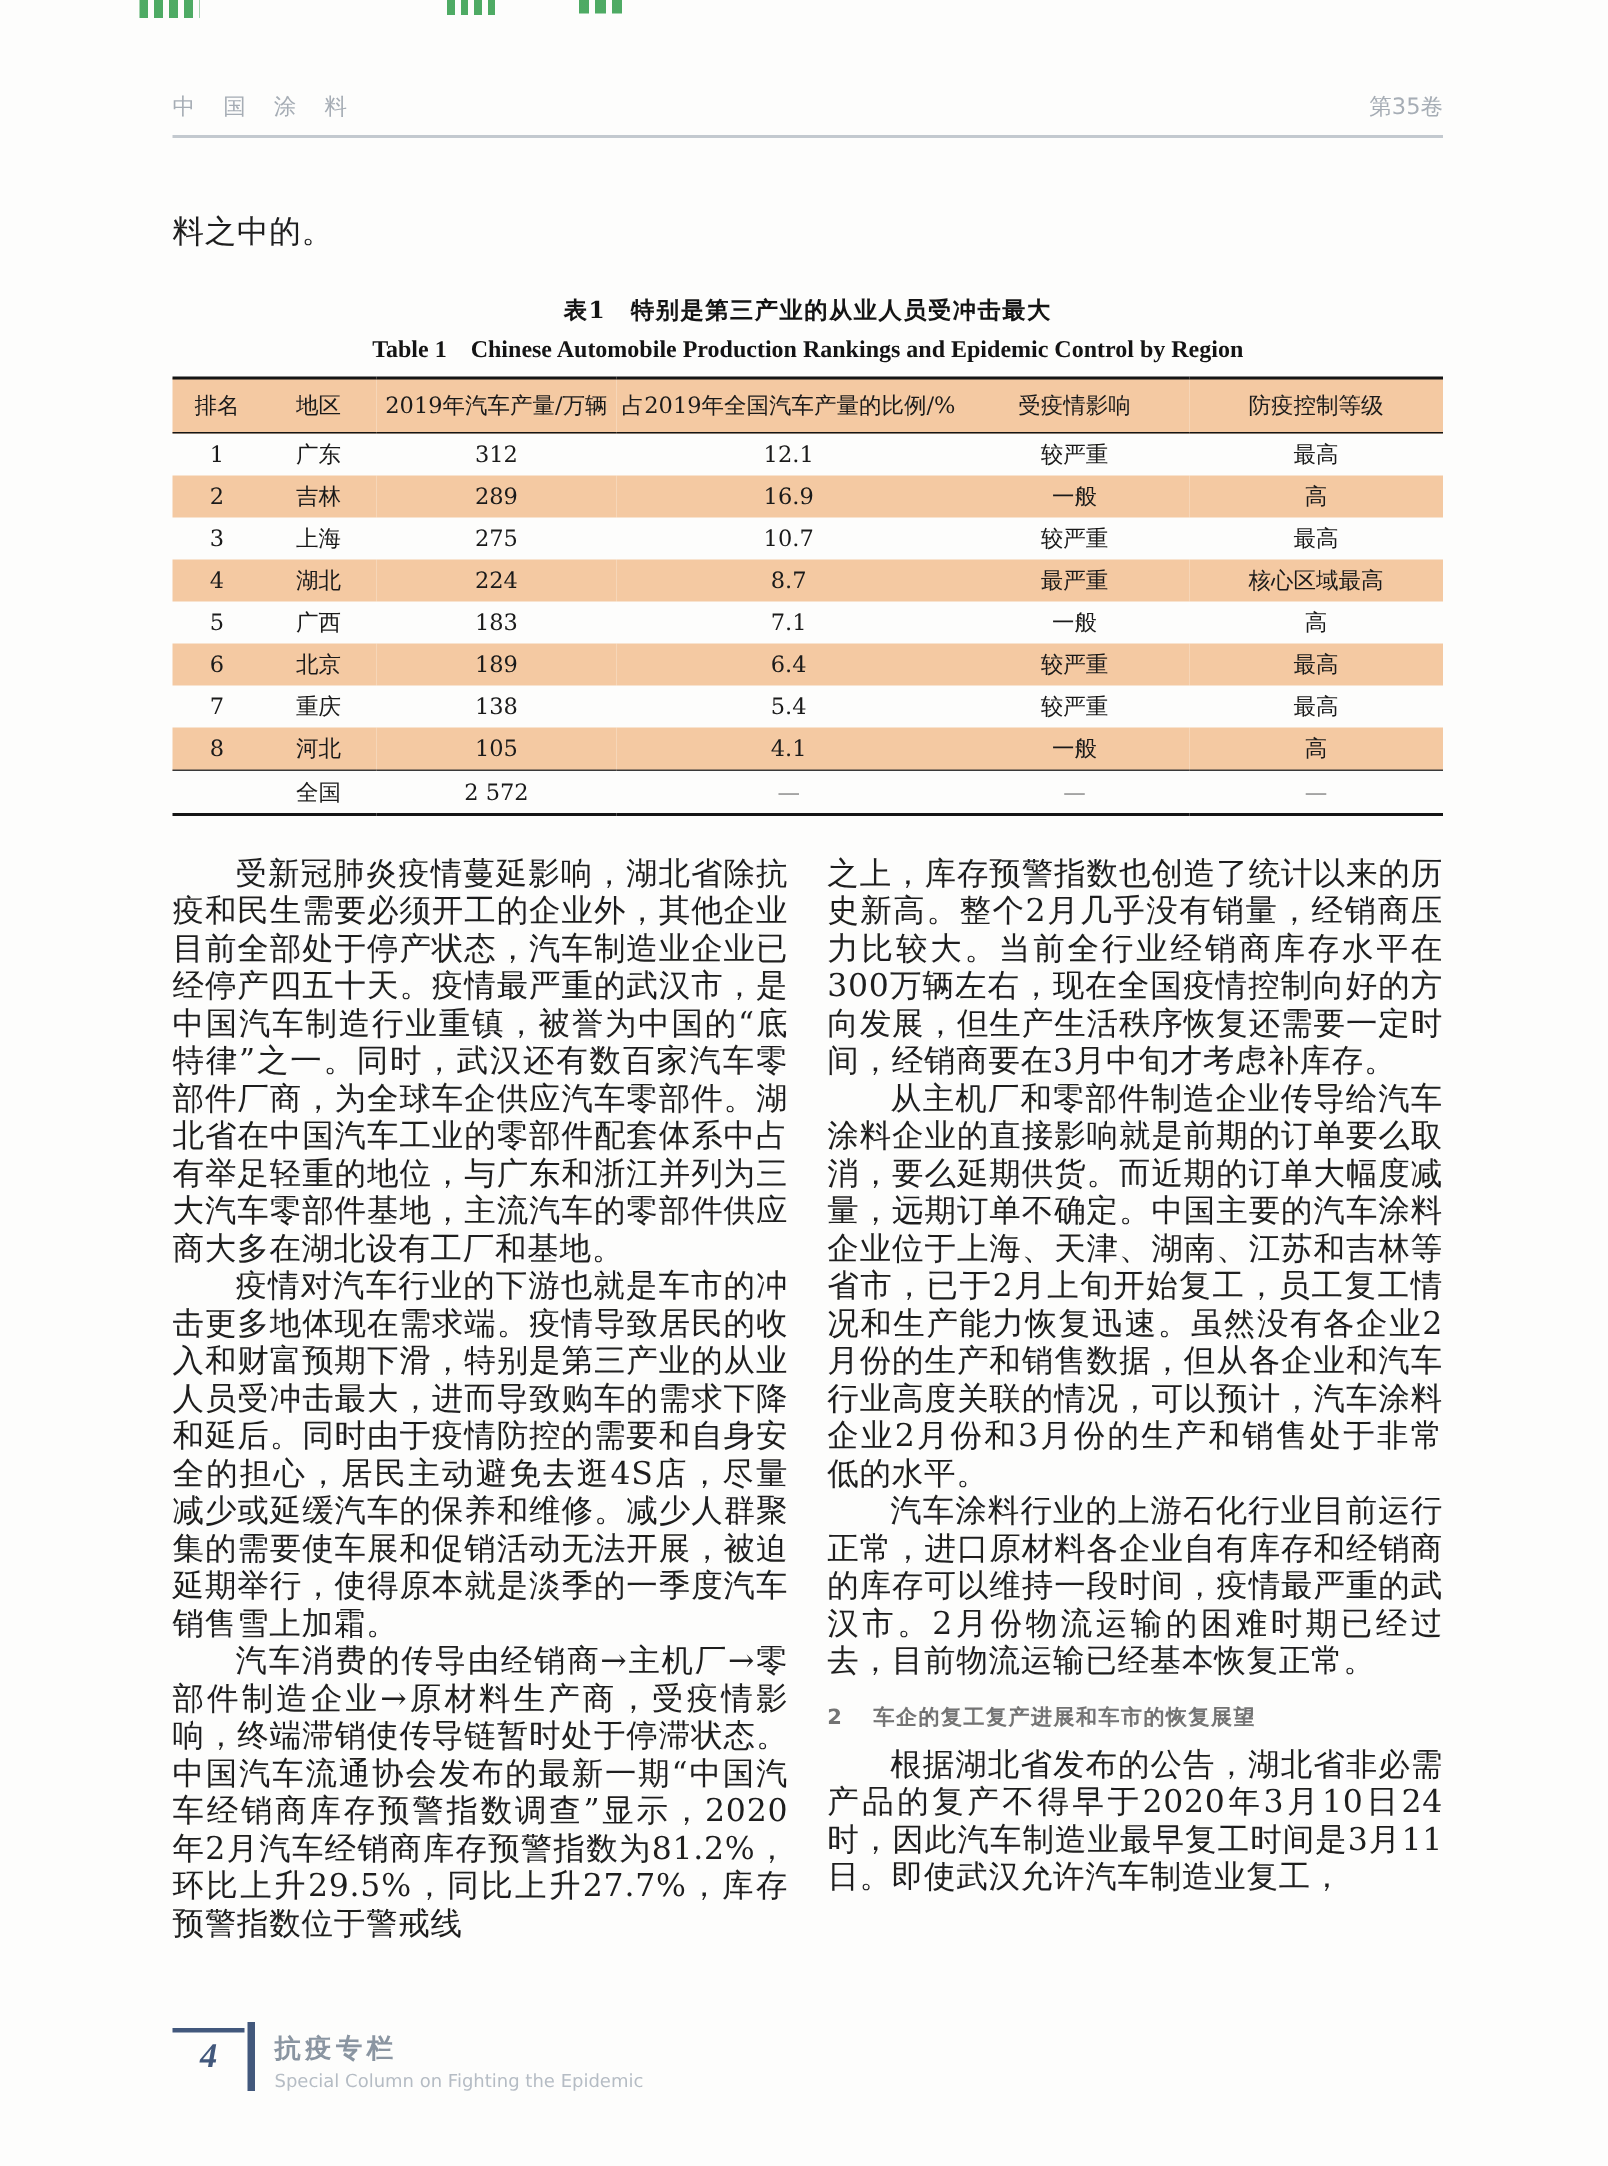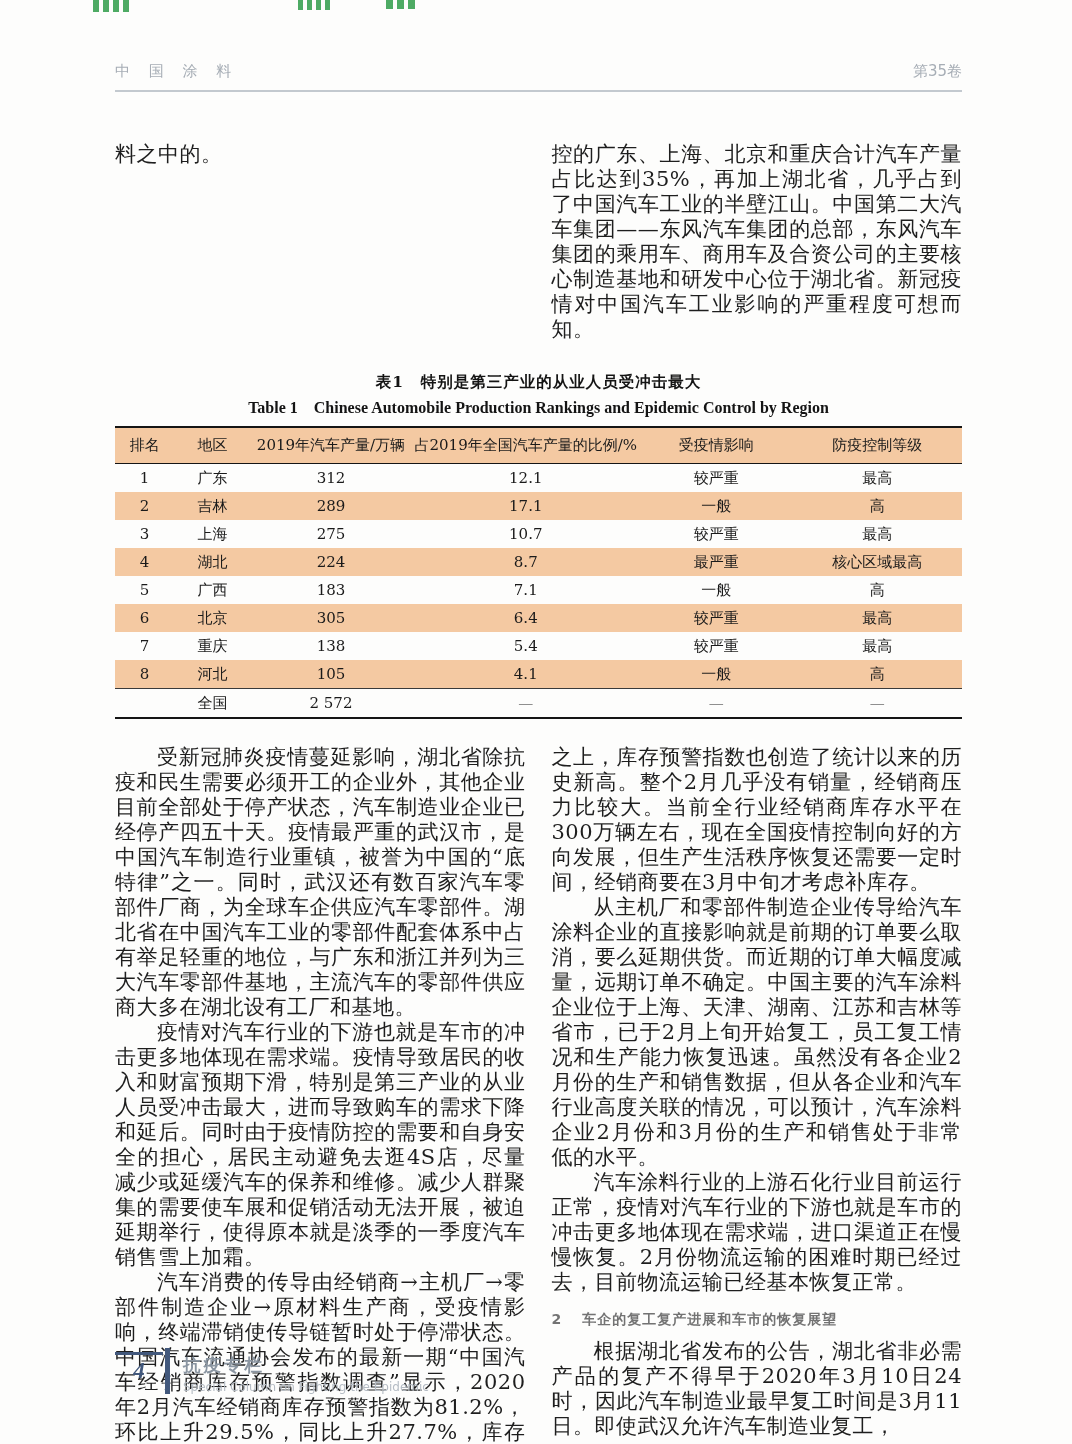--- a/index.html
+++ b/index.html
@@ -120,23 +120,20 @@
 
     <div class="rh">
       <span class="journal">中 国 涂 料</span>
       <span class="volume">第35卷</span>
     </div>
 
     <div class="cols intro">
       <div class="col">
         <p class="cn cont">料之中的。</p>
       </div>
-      <div class="col">
-        <p class="cn cont">控的广东、上海、北京和重庆合计汽车产量占比达到35%，再加上湖北省，几乎占到了中国汽车工业的半壁江山。中国第二大汽车集团——东风汽车集团的总部，东风汽车集团的乘用车、商用车及合资公司的主要核心制造基地和研发中心位于湖北省。新冠疫情对中国汽车工业影响的严重程度可想而知。</p>
-      </div>
     </div>
 
     <div class="tbl-block">
       <div class="tbl-title-cn">表1　特别是第三产业的从业人员受冲击最大</div>
       <div class="tbl-title-en">Table 1　Chinese Automobile Production Rankings and Epidemic Control by Region</div>
       <table class="prod">
         <colgroup>
           <col style="width:7%">
             <col style="width:9%">
             <col style="width:19%">
@@ -160,21 +157,21 @@
             <td>广东</td>
             <td>312</td>
             <td>12.1</td>
             <td>较严重</td>
             <td>最高</td>
           </tr>
           <tr class="hl">
             <td>2</td>
             <td>吉林</td>
             <td>289</td>
-            <td>17.1</td>
+            <td>16.9</td>
             <td>一般</td>
             <td>高</td>
           </tr>
           <tr>
             <td>3</td>
             <td>上海</td>
             <td>275</td>
             <td>10.7</td>
             <td>较严重</td>
             <td>最高</td>
@@ -191,21 +188,21 @@
             <td>5</td>
             <td>广西</td>
             <td>183</td>
             <td>7.1</td>
             <td>一般</td>
             <td>高</td>
           </tr>
           <tr class="hl">
             <td>6</td>
             <td>北京</td>
-            <td>305</td>
+            <td>189</td>
             <td>6.4</td>
             <td>较严重</td>
             <td>最高</td>
           </tr>
           <tr>
             <td>7</td>
             <td>重庆</td>
             <td>138</td>
             <td>5.4</td>
             <td>较严重</td>
@@ -233,21 +230,21 @@
 
     <div class="cols body">
       <div class="col">
         <p class="cn">受新冠肺炎疫情蔓延影响，湖北省除抗疫和民生需要必须开工的企业外，其他企业目前全部处于停产状态，汽车制造业企业已经停产四五十天。疫情最严重的武汉市，是中国汽车制造行业重镇，被誉为中国的“底特律”之一。同时，武汉还有数百家汽车零部件厂商，为全球车企供应汽车零部件。湖北省在中国汽车工业的零部件配套体系中占有举足轻重的地位，与广东和浙江并列为三大汽车零部件基地，主流汽车的零部件供应商大多在湖北设有工厂和基地。</p>
         <p class="cn">疫情对汽车行业的下游也就是车市的冲击更多地体现在需求端。疫情导致居民的收入和财富预期下滑，特别是第三产业的从业人员受冲击最大，进而导致购车的需求下降和延后。同时由于疫情防控的需要和自身安全的担心，居民主动避免去逛4S店，尽量减少或延缓汽车的保养和维修。减少人群聚集的需要使车展和促销活动无法开展，被迫延期举行，使得原本就是淡季的一季度汽车销售雪上加霜。</p>
         <p class="cn">汽车消费的传导由经销商→主机厂→零部件制造企业→原材料生产商，受疫情影响，终端滞销使传导链暂时处于停滞状态。中国汽车流通协会发布的最新一期“中国汽车经销商库存预警指数调查”显示，2020年2月汽车经销商库存预警指数为81.2%，环比上升29.5%，同比上升27.7%，库存预警指数位于警戒线</p>
       </div>
       <div class="col">
         <p class="cn cont">之上，库存预警指数也创造了统计以来的历史新高。整个2月几乎没有销量，经销商压力比较大。当前全行业经销商库存水平在300万辆左右，现在全国疫情控制向好的方向发展，但生产生活秩序恢复还需要一定时间，经销商要在3月中旬才考虑补库存。</p>
         <p class="cn">从主机厂和零部件制造企业传导给汽车涂料企业的直接影响就是前期的订单要么取消，要么延期供货。而近期的订单大幅度减量，远期订单不确定。中国主要的汽车涂料企业位于上海、天津、湖南、江苏和吉林等省市，已于2月上旬开始复工，员工复工情况和生产能力恢复迅速。虽然没有各企业2月份的生产和销售数据，但从各企业和汽车行业高度关联的情况，可以预计，汽车涂料企业2月份和3月份的生产和销售处于非常低的水平。</p>
-        <p class="cn">汽车涂料行业的上游石化行业目前运行正常，疫情对汽车行业的下游也就是车市的冲击更多地体现在需求端，进口渠道正在慢慢恢复。2月份物流运输的困难时期已经过去，目前物流运输已经基本恢复正常。</p>
+        <p class="cn">汽车涂料行业的上游石化行业目前运行正常，进口原材料各企业自有库存和经销商的库存可以维持一段时间，疫情最严重的武汉市。2月份物流运输的困难时期已经过去，目前物流运输已经基本恢复正常。</p>
         <h2 class="sec">
           <span class="num">2</span><span>车企的复工复产进展和车市的恢复展望</span>
         </h2>
         <p class="cn">根据湖北省发布的公告，湖北省非必需产品的复产不得早于2020年3月10日24时，因此汽车制造业最早复工时间是3月11日。即使武汉允许汽车制造业复工，</p>
       </div>
     </div>
 
   </div>
 
   <div class="footer">

